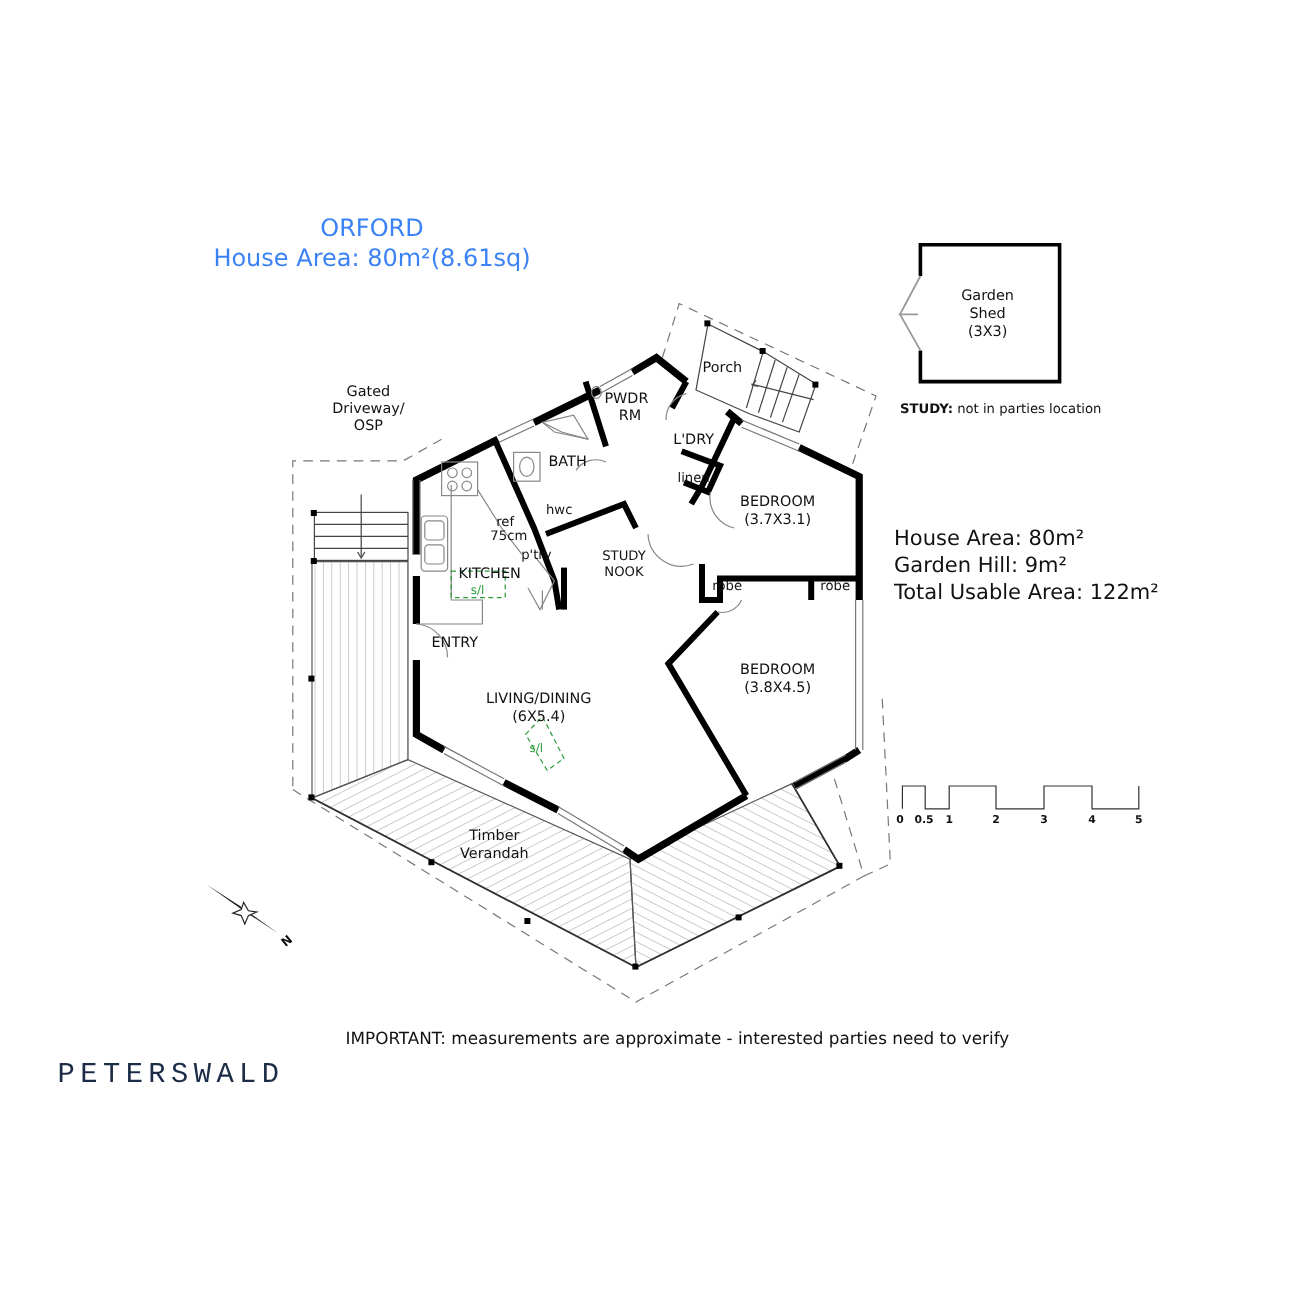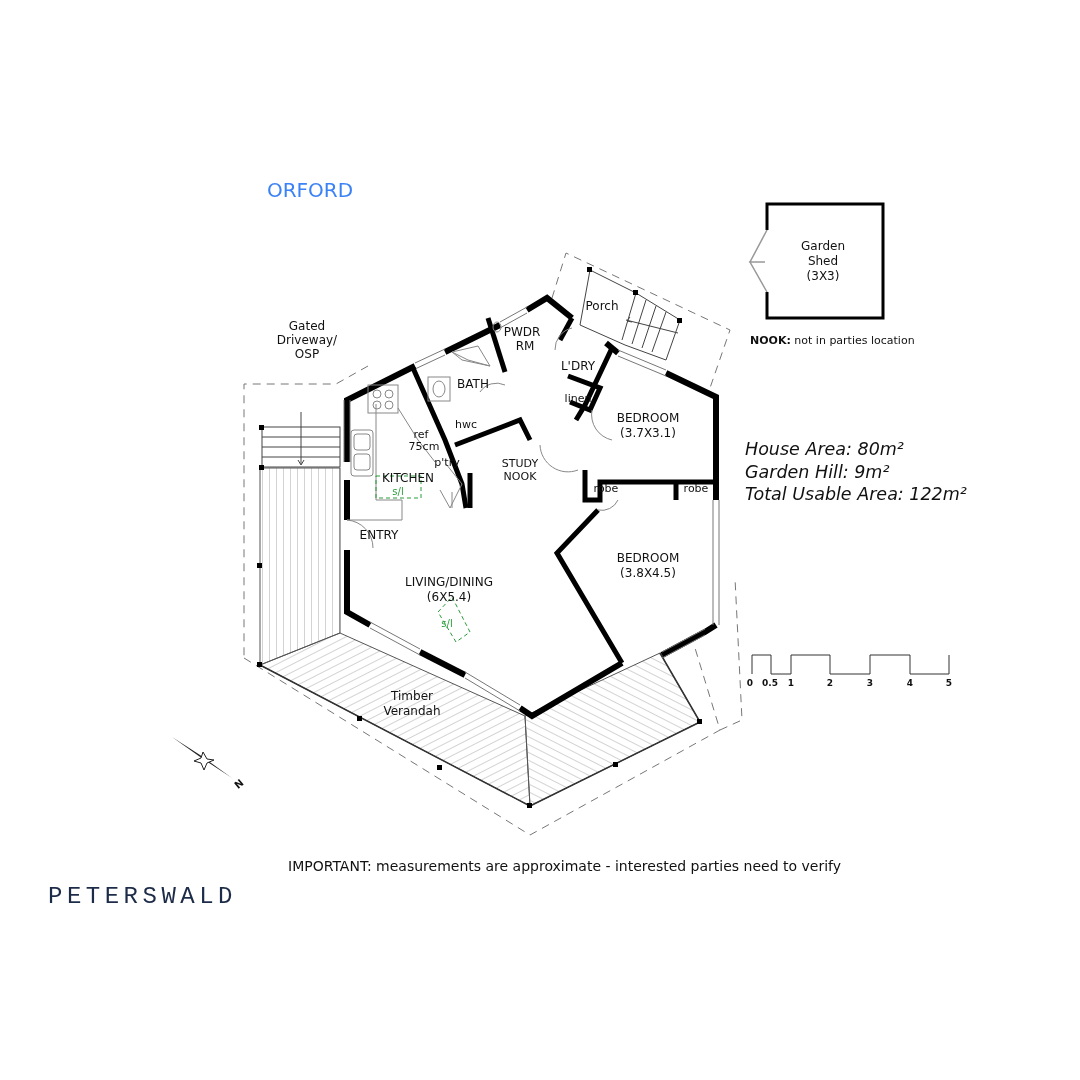--- a/index.html
+++ b/index.html
@@ -1,46 +1,47 @@
 <!DOCTYPE html>
 <html><head>
 <meta charset="utf-8">
 <style>
   html, body { margin: 0; padding: 0; background: #ffffff; }
   body { width: 1080px; height: 1080px; position: relative; overflow: hidden; font-family: "DejaVu Sans", sans-serif; color: #111; }
   .abs { position: absolute; }
   .title-block { left: 150px; top: 178px; width: 320px; text-align: center; font-size: 20px; line-height: 25px; color: #3b82f6; }
   .title-block div { white-space: nowrap; }
-  .areas { left: 745px; top: 438px; font-size: 17.5px; line-height: 22.5px; color: #111; font-style: italic; }
+  .areas { left: 745px; top: 438px; font-size: 17.5px; line-height: 22.5px; color: #111; }
   .areas div { white-space: nowrap; }
   .shed-note { left: 750px; top: 334px; font-size: 11px; white-space: nowrap; }
   .shed-note b { font-weight: bold; }
   .important { left: 288px; top: 858px; font-size: 14px; white-space: nowrap; }
   .brand { left: 48px; top: 883px; font-size: 24px; letter-spacing: 4.5px; color: #1c2b47; white-space: nowrap; font-family: Liberation Mono, monospace; }
   svg.plan { position: absolute; left: 0; top: 0; }
   .lbl { font-family: "DejaVu Sans", sans-serif; font-size: 12px; fill: #111; }
   .lbl-s { font-family: "DejaVu Sans", sans-serif; font-size: 11px; fill: #111; }
   .lbl-g { font-family: "DejaVu Sans", sans-serif; font-size: 10px; fill: #2a9d3a; }
   .scale-lbl { font-family: "DejaVu Sans", sans-serif; font-size: 9px; font-weight: bold; fill: #111; }
 </style>
 </head>
 <body>
 
 <div class="abs title-block">
   <div>ORFORD</div>
+  <div>House Area: 80m²(8.61sq)</div>
 </div>
 
 <div class="abs areas">
   <div>House Area: 80m²</div>
   <div>Garden Hill: 9m²</div>
   <div>Total Usable Area: 122m²</div>
 </div>
 
 <div class="abs shed-note">
-  <b>NOOK:</b><span> not in parties location</span>
+  <b>STUDY:</b><span> not in parties location</span>
 </div>
 
 <div class="abs important">IMPORTANT: measurements are approximate - interested parties need to verify</div>
 <div class="abs brand">PETERSWALD</div>
 
 <svg class="plan" width="1080" height="1080" viewBox="0 0 1080 1080">
   <defs>
     <pattern id="deckV" width="7" height="10" patternUnits="userSpaceOnUse">
       <line x1="3.5" y1="0" x2="3.5" y2="10" stroke="#c8c8c8" stroke-width="0.8"></line>
     </pattern>

